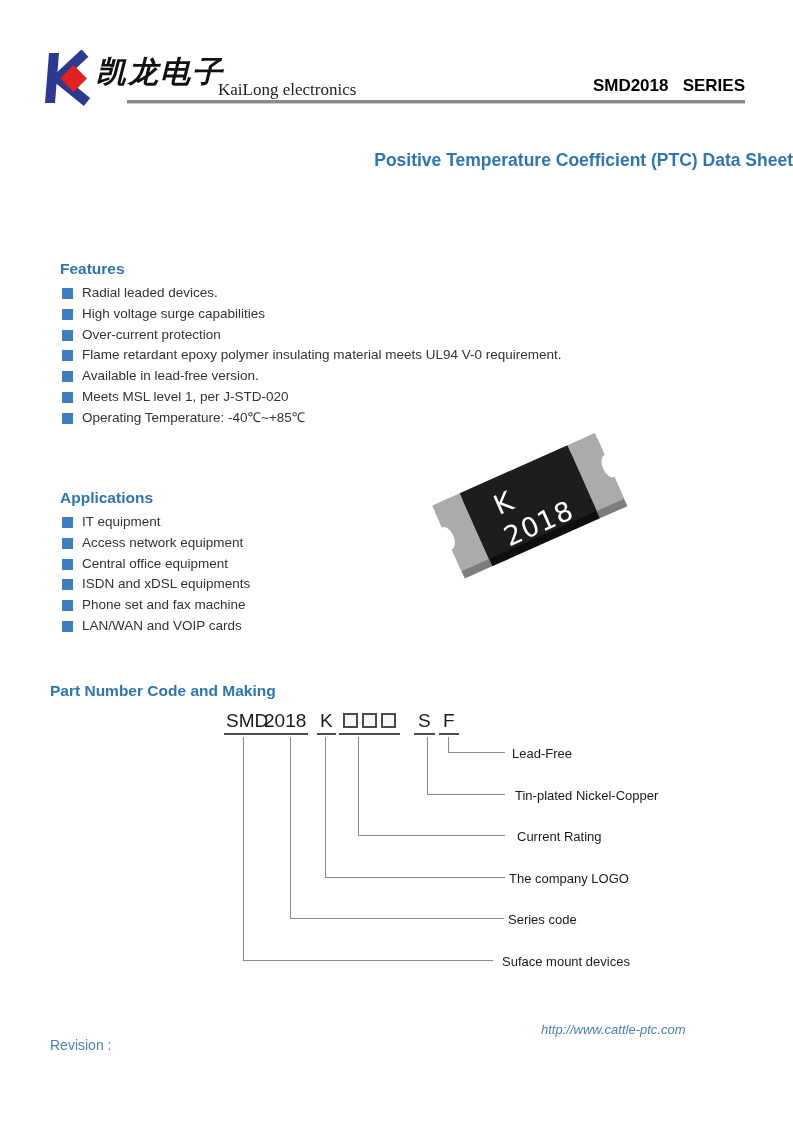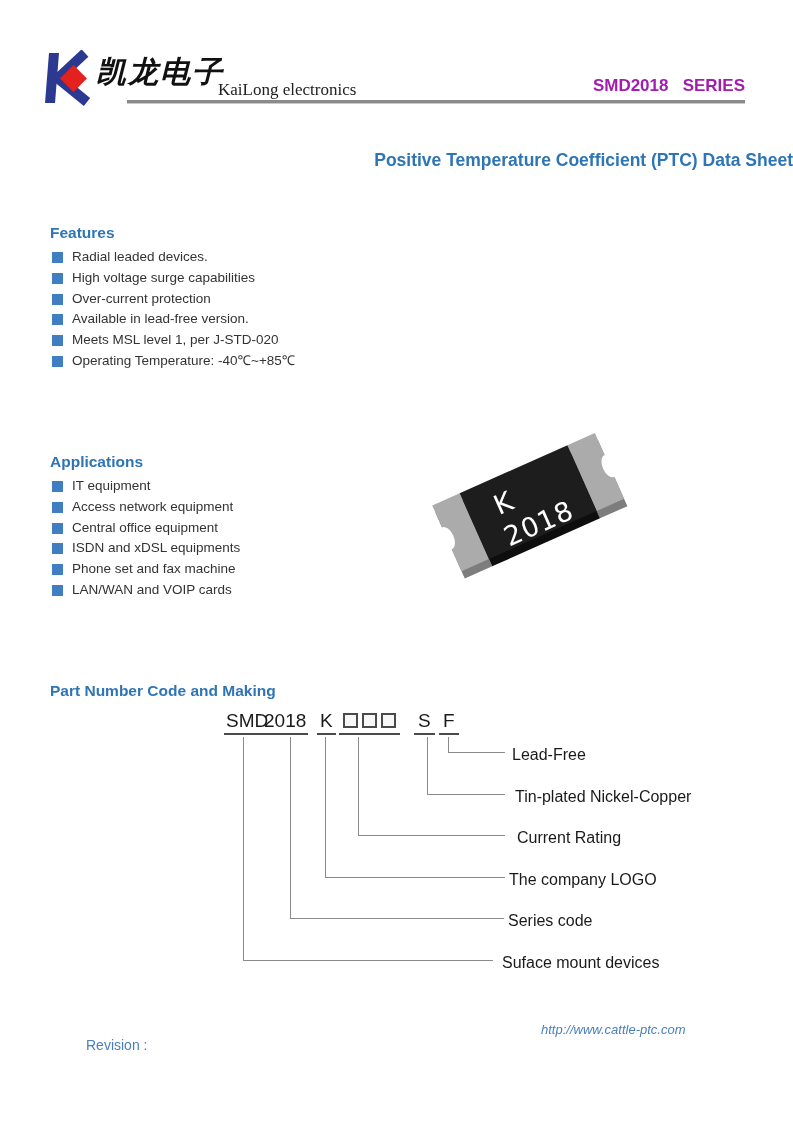--- a/index.html
+++ b/index.html
@@ -14,35 +14,35 @@
   .brand-cn {
     position:absolute; left:96px; top:52px; font-size:30px; font-weight:bold;
     font-style:italic; color:#111; letter-spacing:2px; white-space:nowrap;
   }
   .brand-en {
     position:absolute; left:218px; top:80px; font-family:"Liberation Serif", serif;
     font-size:17px; color:#222; white-space:nowrap;
   }
   .series-label {
     position:absolute; right:48px; top:76px; font-size:17px; font-weight:bold;
-    color:#a21caf; white-space:pre;
+    color:#000000; white-space:pre;
   }
   .header-rule {
     position:absolute; left:127px; top:100px; width:618px; height:4px;
     background:#8a8a8a; border-bottom:1px solid #c9c9c9;
   }
 
   
   .doc-title {
     position:absolute; left:0; top:150px; width:100%; text-align:right;
     font-size:17.5px; font-weight:bold; color:#2E75B6;
   }
 
   
-  .section { position:absolute; left:50px; }
+  .section { position:absolute; left:60px;margin-top:36px; }
   .section-features { top:224px; width:700px; }
   .section-applications { top:453px; width:380px; }
   .section-heading { font-size:15.5px; font-weight:bold; color:#2E75B6; margin-bottom:5px; }
   .bullet-list { list-style:none; }
   .bullet-list li {
     display:flex; align-items:flex-start; font-size:13.5px; color:#333;
     line-height:20.8px; white-space:nowrap;
   }
   .bullet-sq {
     flex:0 0 auto; width:11px; height:11px; background:#3F7FC1;
@@ -72,31 +72,31 @@
   }
   .pn-conn {
     position:absolute; border-left:1px solid #8a8a8a; border-bottom:1px solid #8a8a8a;
   }
   .conn-f    { left:448px; top:737px; width:57px;  height:16px; }
   .conn-s    { left:427px; top:737px; width:78px;  height:58px; }
   .conn-box  { left:358px; top:737px; width:147px; height:99px; }
   .conn-k    { left:325px; top:737px; width:180px; height:141px; }
   .conn-2018 { left:290px; top:737px; width:214px; height:182px; }
   .conn-smd  { left:243px; top:737px; width:250px; height:224px; }
-  .pn-label { position:absolute; font-size:16px; color:#1a1a1a; white-space:nowrap; }
+  .pn-label { position:absolute; font-size:13px; color:#1a1a1a; white-space:nowrap; }
   .lbl-lead-free      { left:512px; top:746px; }
   .lbl-tin-plated     { left:515px; top:788px; }
   .lbl-current-rating { left:517px; top:829px; }
   .lbl-company-logo   { left:509px; top:871px; }
   .lbl-series-code    { left:508px; top:912px; }
   .lbl-smd-devices    { left:502px; top:954px; }
 
   
   .footer-revision {
-    position:absolute; left:50px; top:1037px; font-size:14px; color:#4A7EBE;margin-left:36px;
+    position:absolute; left:50px; top:1037px; font-size:14px; color:#4A7EBE;
   }
   .footer-url {
     position:absolute; left:541px; top:1022px; font-size:13px; color:#4A7EBE;
     text-decoration:none;
     font-style:italic;
   }
 </style>
 </head>
 <body>
 
@@ -127,20 +127,24 @@
       <li>
           <span class="bullet-sq"></span>
           <span>High voltage surge capabilities</span>
         </li>
       <li>
           <span class="bullet-sq"></span>
           <span>Over-current protection</span>
         </li>
       <li>
           <span class="bullet-sq"></span>
+          <span>Flame retardant epoxy polymer insulating material meets UL94 V-0 requirement.</span>
+        </li>
+      <li>
+          <span class="bullet-sq"></span>
           <span>Available in lead-free version.</span>
         </li>
       <li>
           <span class="bullet-sq"></span>
           <span>Meets MSL level 1, per J-STD-020</span>
         </li>
       <li>
           <span class="bullet-sq"></span>
           <span>Operating Temperature: -40℃~+85℃</span>
         </li>

